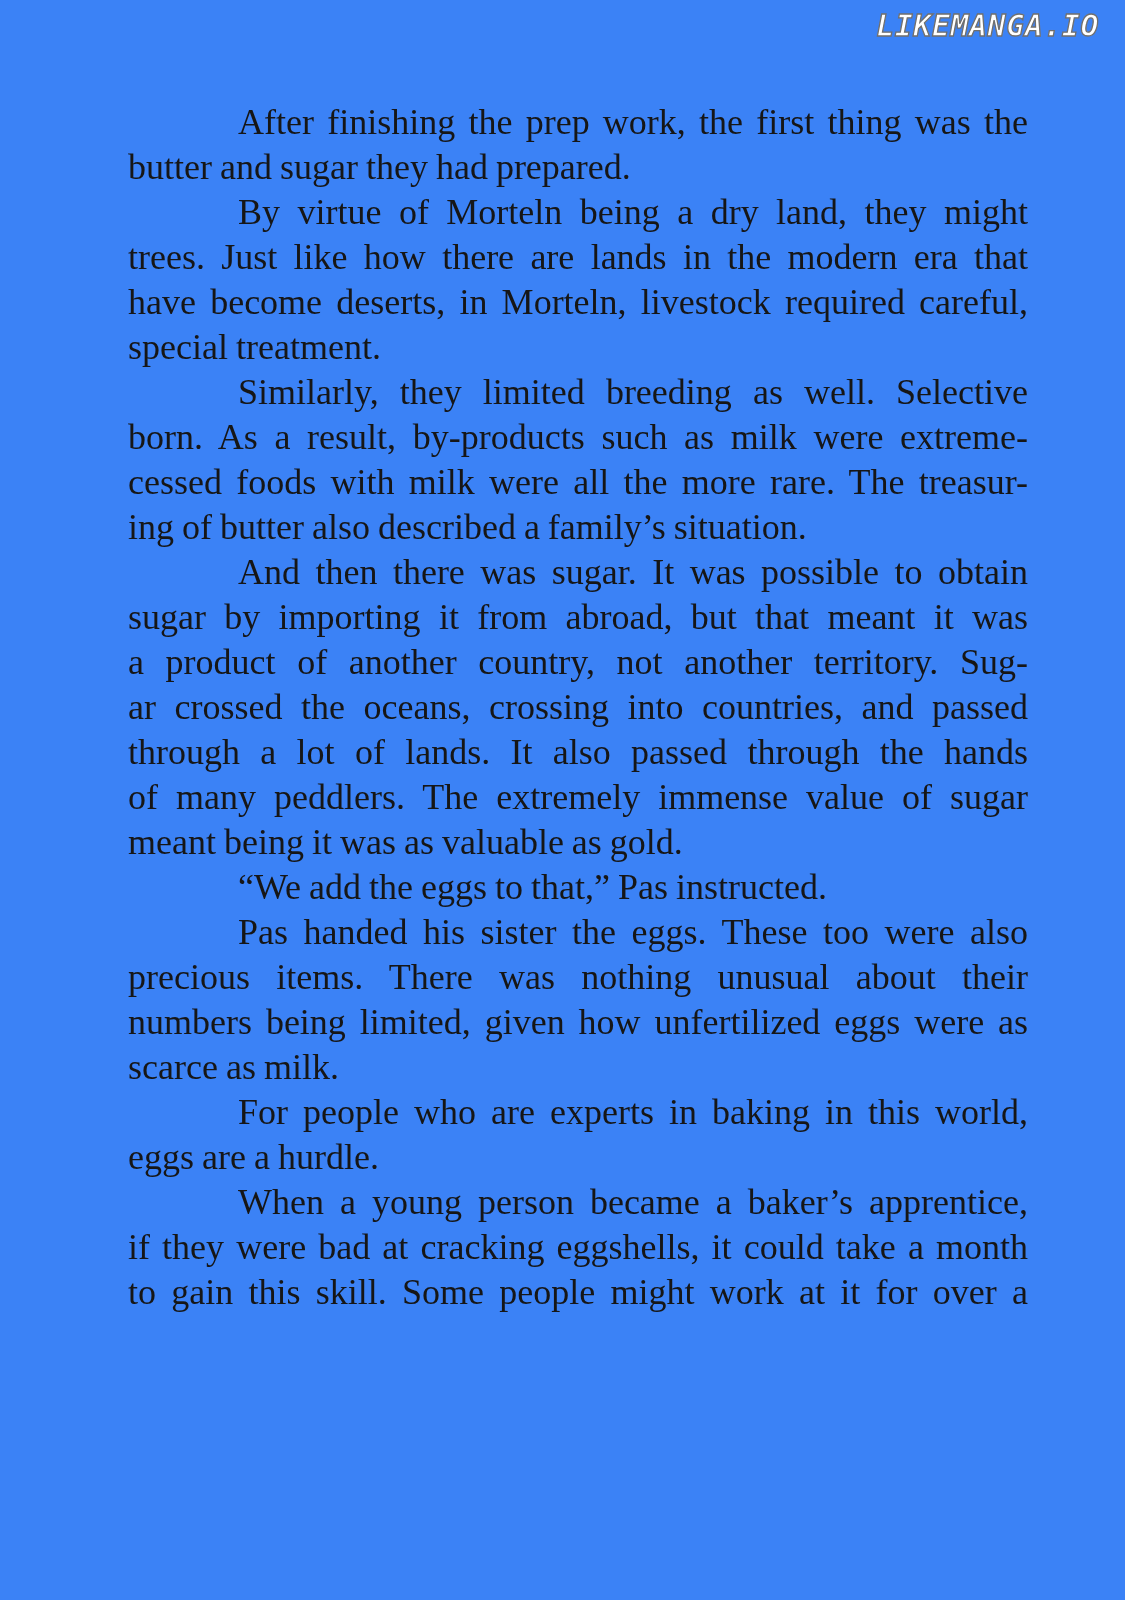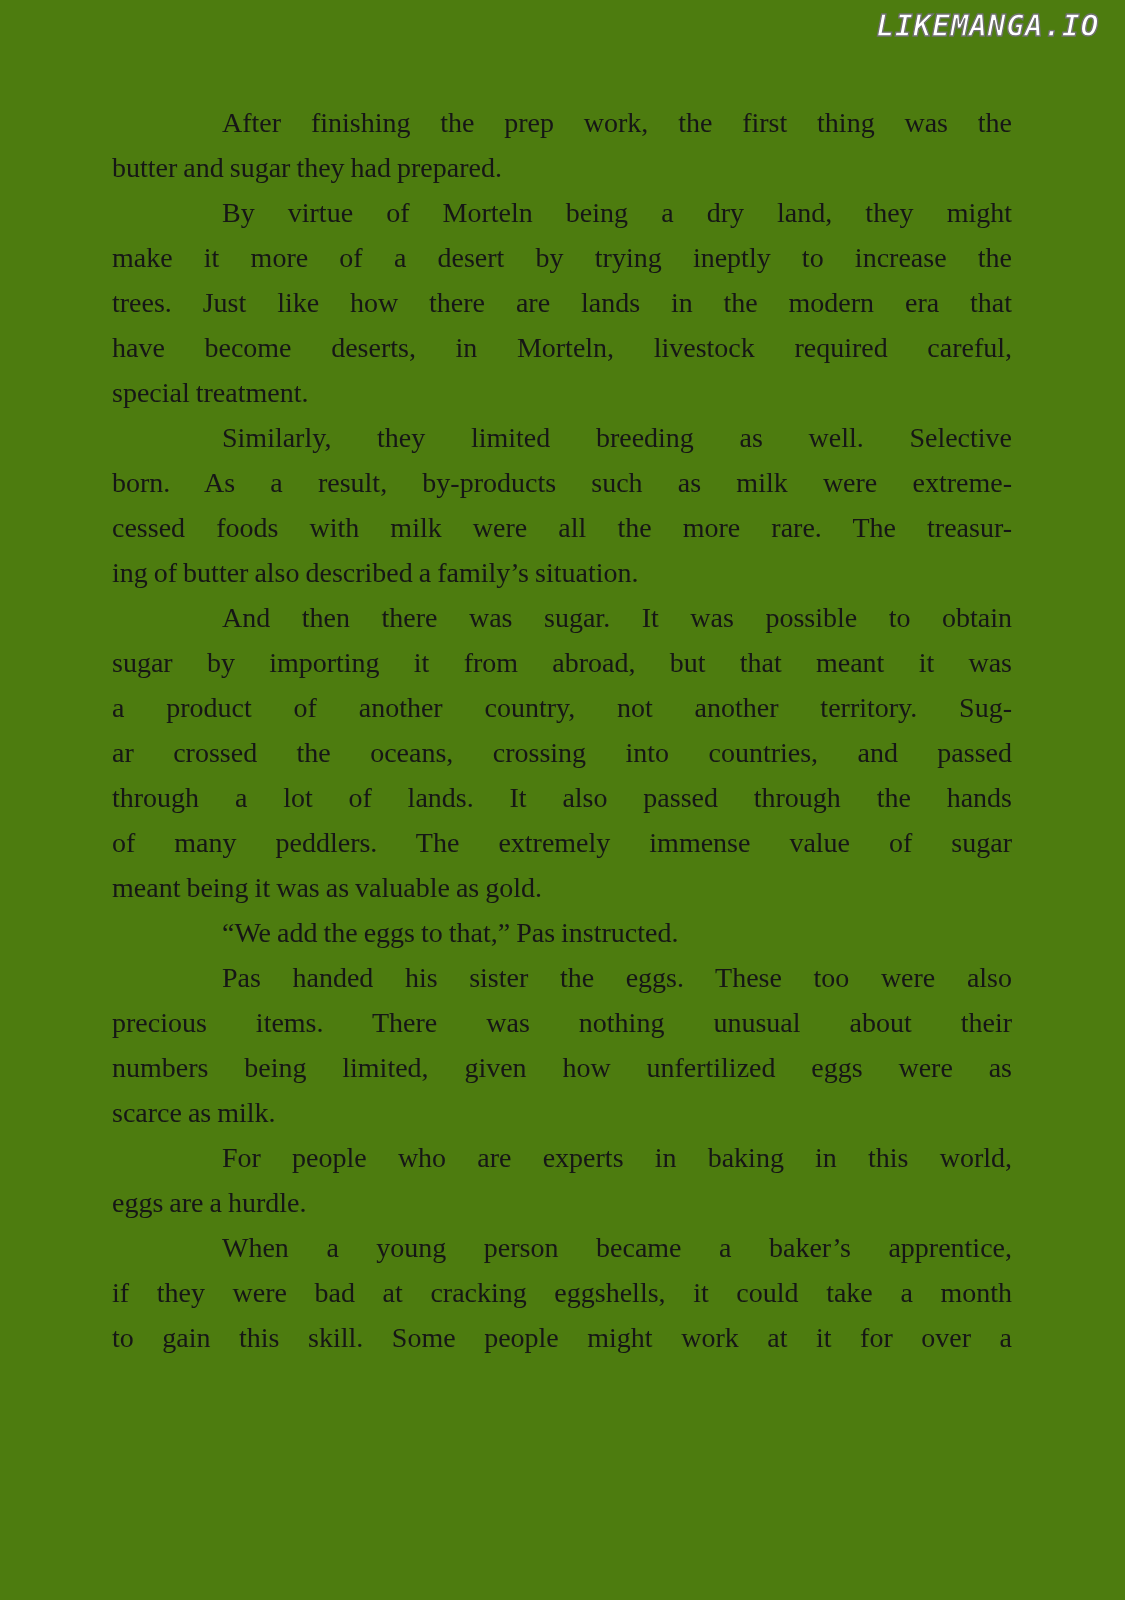--- a/index.html
+++ b/index.html
@@ -1,44 +1,44 @@
 <!DOCTYPE html>
 <html><head>
 <meta charset="utf-8">
 <style>
   html, body { margin: 0; padding: 0; background: #ffffff; }
   .page {
     position: relative;
     width: 1125px;
     height: 1600px;
-    background: #4d7c0f;
+    background: #3b82f6;
     overflow: hidden;
     font-family: "Liberation Serif", "DejaVu Serif", serif;
     color: #161616;
   }
   .watermark {
     position: absolute;
     top: 8px;
     right: 26px;
     font-family: "DejaVu Sans Mono", monospace;
     font-weight: bold;
     font-style: italic;
     font-size: 30px;
     letter-spacing: 0.5px;
     color: #ffffff;
     -webkit-text-stroke: 1.3px #6f6f6f;
     text-shadow: 0 0 1px #9a9a9a;
     user-select: none;
   }
   .text-block {
     position: absolute;
-    left: 112px;
+    left: 128px;
     top: 100px;
     width: 900px;
-    font-size: 28px;
+    font-size: 36px;
     line-height: 45px;
   }
   .paragraph { margin: 0; padding: 0; }
   .line {
     text-align: justify;
     text-align-last: justify;
     white-space: normal;
     word-spacing: -1px;
   }
   .line.nojust {
@@ -56,21 +56,20 @@
 
   <div class="text-block">
 
     <div class="paragraph">
       <div class="line indent">After finishing the prep work, the first thing was the</div>
       <div class="line nojust">butter and sugar they had prepared.</div>
     </div>
 
     <div class="paragraph">
       <div class="line indent">By virtue of Morteln being a dry land, they might</div>
-      <div class="line">make it more of a desert by trying ineptly to increase the</div>
       <div class="line">trees. Just like how there are lands in the modern era that</div>
       <div class="line">have become deserts, in Morteln, livestock required careful,</div>
       <div class="line nojust">special treatment.</div>
     </div>
 
     <div class="paragraph">
       <div class="line indent">Similarly, they limited breeding as well. Selective</div>
       <div class="line">born. As a result, by-products such as milk were extreme-</div>
       <div class="line">cessed foods with milk were all the more rare. The treasur-</div>
       <div class="line nojust">ing of butter also described a family’s situation.</div>

